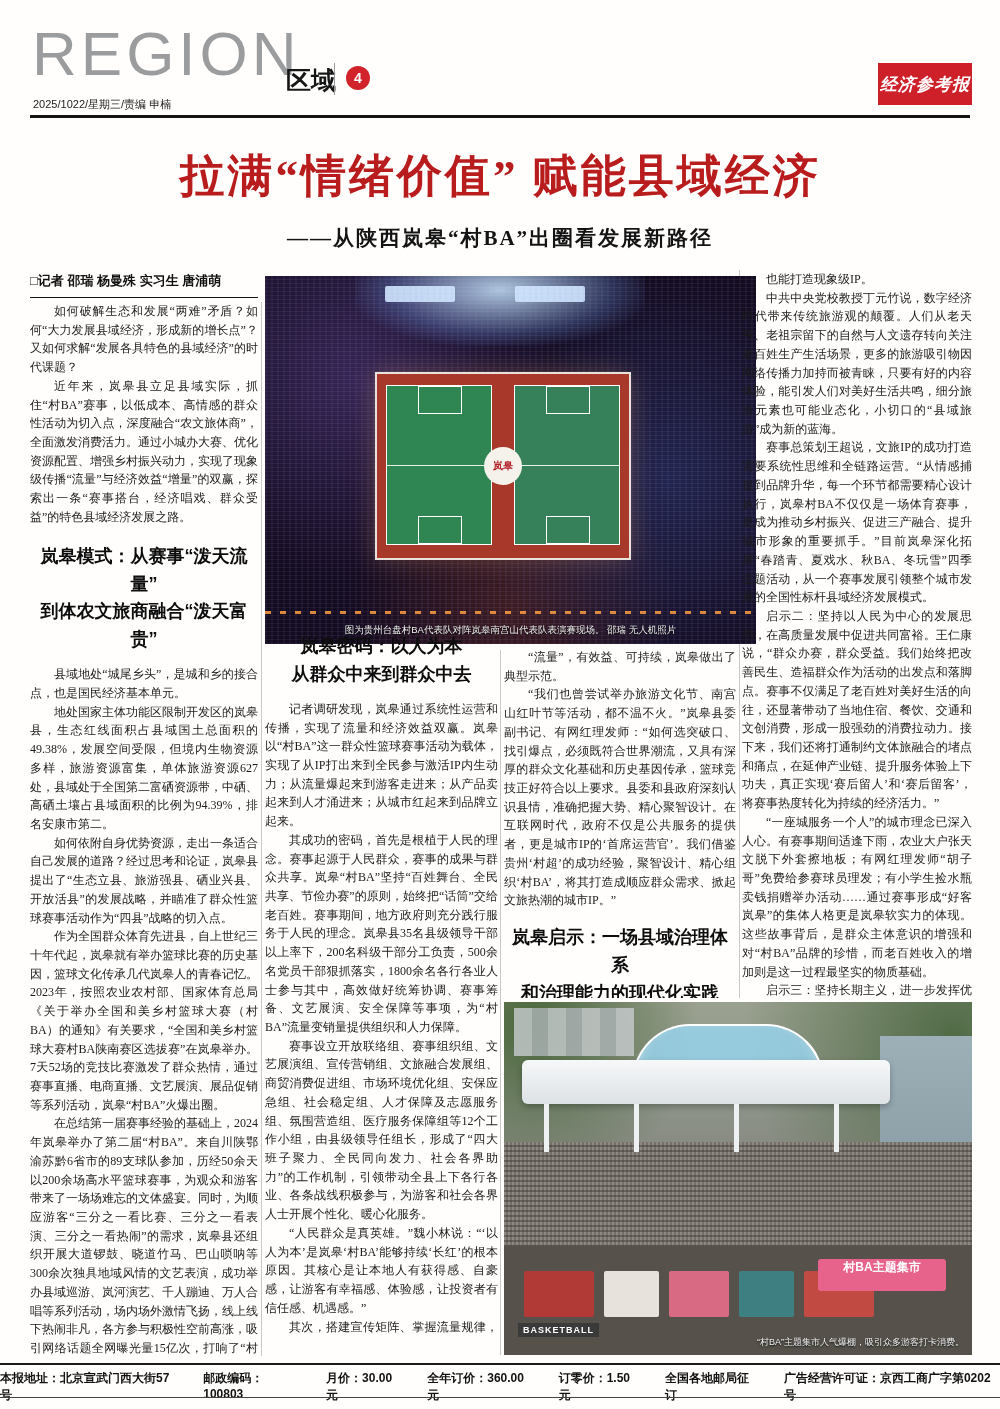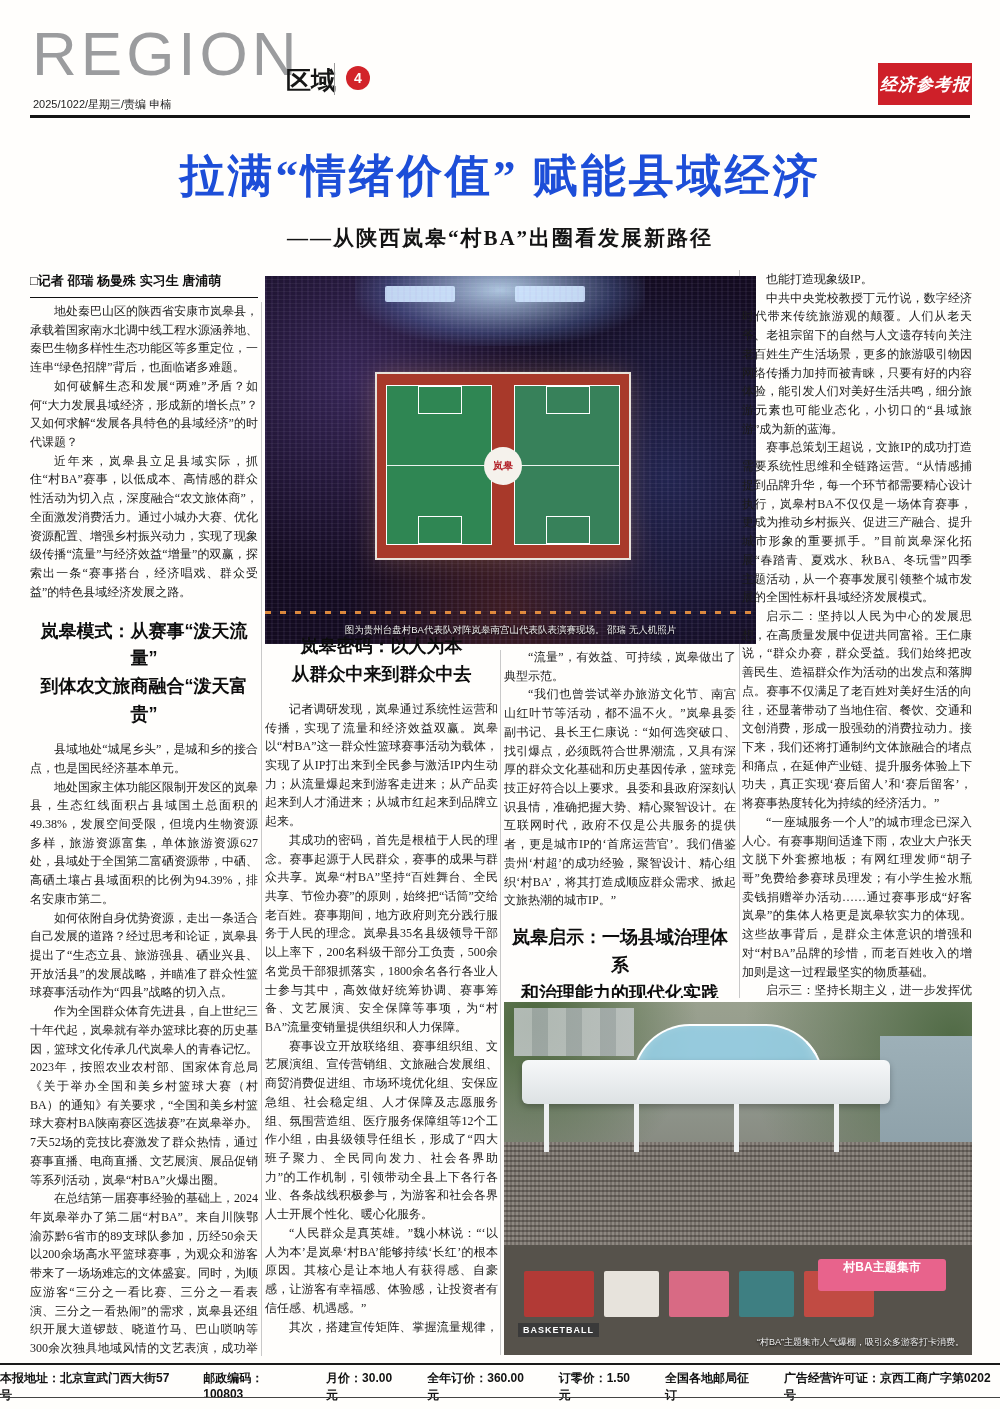--- a/index.html
+++ b/index.html
@@ -17,21 +17,21 @@
                color:#fff;display:flex;align-items:center;justify-content:center;
                font:bold 14px "Liberation Sans",sans-serif;}
   .dateline{left:33px;top:97px;font-family:"Liberation Sans",sans-serif;font-size:11px;color:#222;}
   .rule-top{left:30px;top:115px;width:940px;height:3px;background:#141414;}
   .paper-logo{left:878px;top:63px;width:94px;height:42px;background:#ce2029;color:#fff;
               display:flex;align-items:center;justify-content:center;
               font:italic bold 17px "Liberation Serif",serif;letter-spacing:1px;}
 
   
   .headline{left:0;top:146px;width:1000px;text-align:center;font-weight:bold;font-size:45px;
-            letter-spacing:3px;color:#1d4ed8;}
+            letter-spacing:3px;color:#b91c1c;}
   .subhead{left:0;top:224px;width:1000px;text-align:center;font-weight:bold;font-size:21px;
            letter-spacing:2px;color:#141414;}
 
   
   .byline{left:30px;top:272px;width:228px;font:bold 13px "Liberation Sans",sans-serif;
           color:#111;padding-bottom:7px;border-bottom:1.5px solid #111;}
 
   
   .col{position:absolute;overflow:hidden;text-align:justify;font-size:12px;line-height:1.56;}
   .col1{left:30px;top:302px;width:228px;height:1054px;}
@@ -156,21 +156,20 @@
     </div>
     <div class="abs lights"></div>
     <div class="abs photo-caption">
       <span>图为贵州台盘村BA代表队对阵岚皋南宫山代表队表演赛现场。</span>
       <span>邵瑞 无人机照片</span>
     </div>
   </div>
 
   <div class="col col1">
     <div>
-        <p class="para">地处秦巴山区的陕西省安康市岚皋县，承载着国家南水北调中线工程水源涵养地、秦巴生物多样性生态功能区等多重定位，一连串“绿色招牌”背后，也面临诸多难题。</p>
         <p class="para">如何破解生态和发展“两难”矛盾？如何“大力发展县域经济，形成新的增长点”？又如何求解“发展各具特色的县域经济”的时代课题？</p>
         <p class="para">近年来，岚皋县立足县域实际，抓住“村BA”赛事，以低成本、高情感的群众性活动为切入点，深度融合“农文旅体商”，全面激发消费活力。通过小城办大赛、优化资源配置、增强乡村振兴动力，实现了现象级传播“流量”与经济效益“增量”的双赢，探索出一条“赛事搭台，经济唱戏、群众受益”的特色县域经济发展之路。</p>
       </div>
     <h3 class="sec-head first">
       <span>岚皋模式：从赛事“泼天流量”</span><br>
       <span>到体农文旅商融合“泼天富贵”</span>
     </h3>
     <div>
         <p class="para">县域地处“城尾乡头”，是城和乡的接合点，也是国民经济基本单元。</p>
         <p class="para">地处国家主体功能区限制开发区的岚皋县，生态红线面积占县域国土总面积的49.38%，发展空间受限，但境内生物资源多样，旅游资源富集，单体旅游资源627处，县域处于全国第二富硒资源带，中硒、高硒土壤占县域面积的比例为94.39%，排名安康市第二。</p>
@@ -190,21 +189,21 @@
         <p class="para">其成功的密码，首先是根植于人民的理念。赛事起源于人民群众，赛事的成果与群众共享。岚皋“村BA”坚持“百姓舞台、全民共享、节俭办赛”的原则，始终把“话筒”交给老百姓。赛事期间，地方政府则充分践行服务于人民的理念。岚皋县35名县级领导干部以上率下，200名科级干部分工负责，500余名党员干部狠抓落实，1800余名各行各业人士参与其中，高效做好统筹协调、赛事筹备、文艺展演、安全保障等事项，为“村BA”流量变销量提供组织和人力保障。</p>
         <p class="para">赛事设立开放联络组、赛事组织组、文艺展演组、宣传营销组、文旅融合发展组、商贸消费促进组、市场环境优化组、安保应急组、社会稳定组、人才保障及志愿服务组、氛围营造组、医疗服务保障组等12个工作小组，由县级领导任组长，形成了“四大班子聚力、全民同向发力、社会各界助力”的工作机制，引领带动全县上下各行各业、各条战线积极参与，为游客和社会各界人士开展个性化、暖心化服务。</p>
         <p class="para">“人民群众是真英雄。”魏小林说：“‘以人为本’是岚皋‘村BA’能够持续‘长红’的根本原因。其核心是让本地人有获得感、自豪感，让游客有幸福感、体验感，让投资者有信任感、机遇感。”</p>
         <p class="para">其次，搭建宣传矩阵、掌握流量规律，引流助推县域“火出圈”。据介绍，岚皋坚持以数字化、流量化多维构建“主流媒体引领+网红大V带动+最美推荐官主推+万人矩阵宣发”的宣传矩阵，组建63名文旅推荐官、解说员队伍，自建“岚皋村BA+”流量池，“快拍快发”精彩瞬间激发全民创作，“花式玩梗”创意作品引发全网催更，实现岚皋知名度和美誉度的指数倍增。</p>
       </div>
   </div>
 
   <div class="col col3">
     <div>
         <p class="para">“流量”，有效益、可持续，岚皋做出了典型示范。</p>
-        <p class="para">“我们也曾尝试举办旅游文化节、南宫山红叶节等活动，都不温不火。”岚皋县委副书记、县长王仁康说：“如何选突破口、找引爆点，必须既符合世界潮流，又具有深厚的群众文化基础和历史基因传承，篮球竞技正好符合以上要求。县委和县政府深刻认识县情，准确把握大势、精心聚智设计。在互联网时代，政府不仅是公共服务的提供者，更是城市IP的‘首席运营官’。我们借鉴贵州‘村超’的成功经验，聚智设计、精心组织‘村BA’，将其打造成顺应群众需求、掀起文旅热潮的城市IP。”</p>
+        <p class="para">“我们也曾尝试举办旅游文化节、南宫山红叶节等活动，都不温不火。”岚皋县委副书记、有网红理发师：“如何选突破口、找引爆点，必须既符合世界潮流，又具有深厚的群众文化基础和历史基因传承，篮球竞技正好符合以上要求。县委和县政府深刻认识县情，准确把握大势、精心聚智设计。在互联网时代，政府不仅是公共服务的提供者，更是城市IP的‘首席运营官’。我们借鉴贵州‘村超’的成功经验，聚智设计、精心组织‘村BA’，将其打造成顺应群众需求、掀起文旅热潮的城市IP。”</p>
       </div>
     <h3 class="sec-head">
       <span>岚皋启示：一场县域治理体系</span><br>
       <span>和治理能力的现代化实践</span>
     </h3>
     <div>
         <p class="para">专家表示，近年来网红城市开始向县域涌现的背后，蕴藏着一场重要的经济转型，以县域为代表的下沉市场往往更有韧性，更能给消费托底。</p>
       </div>
   </div>
 

